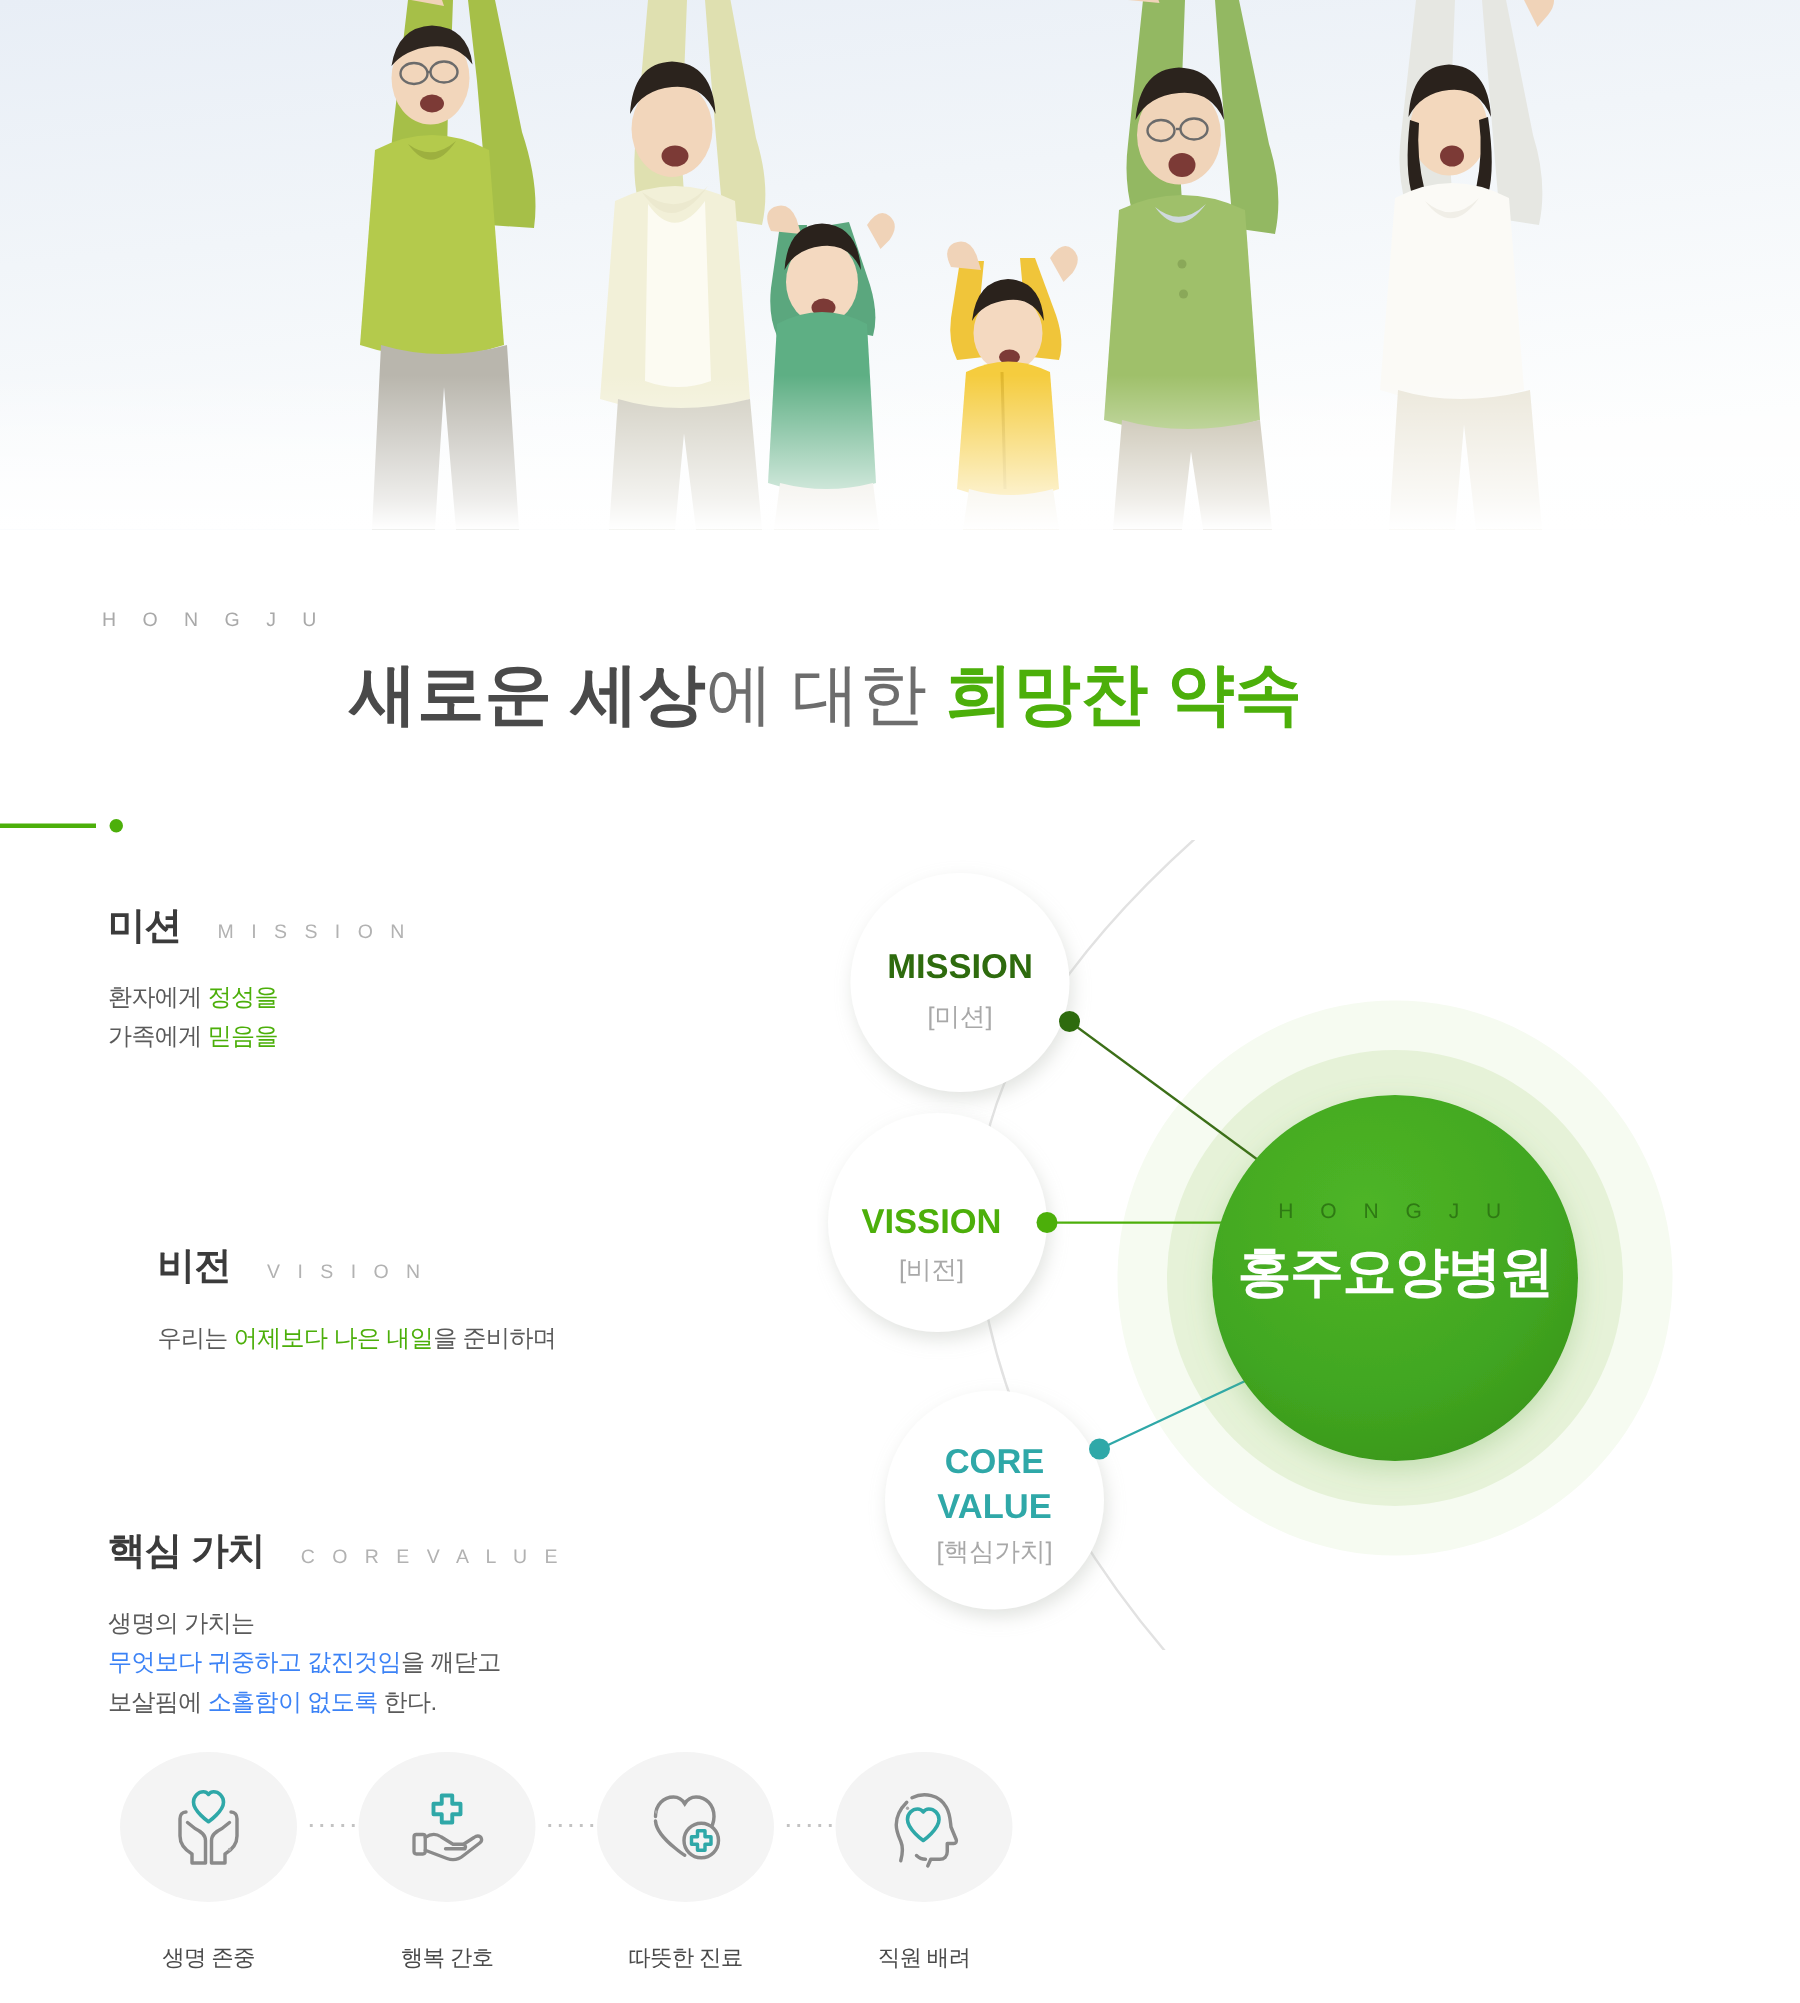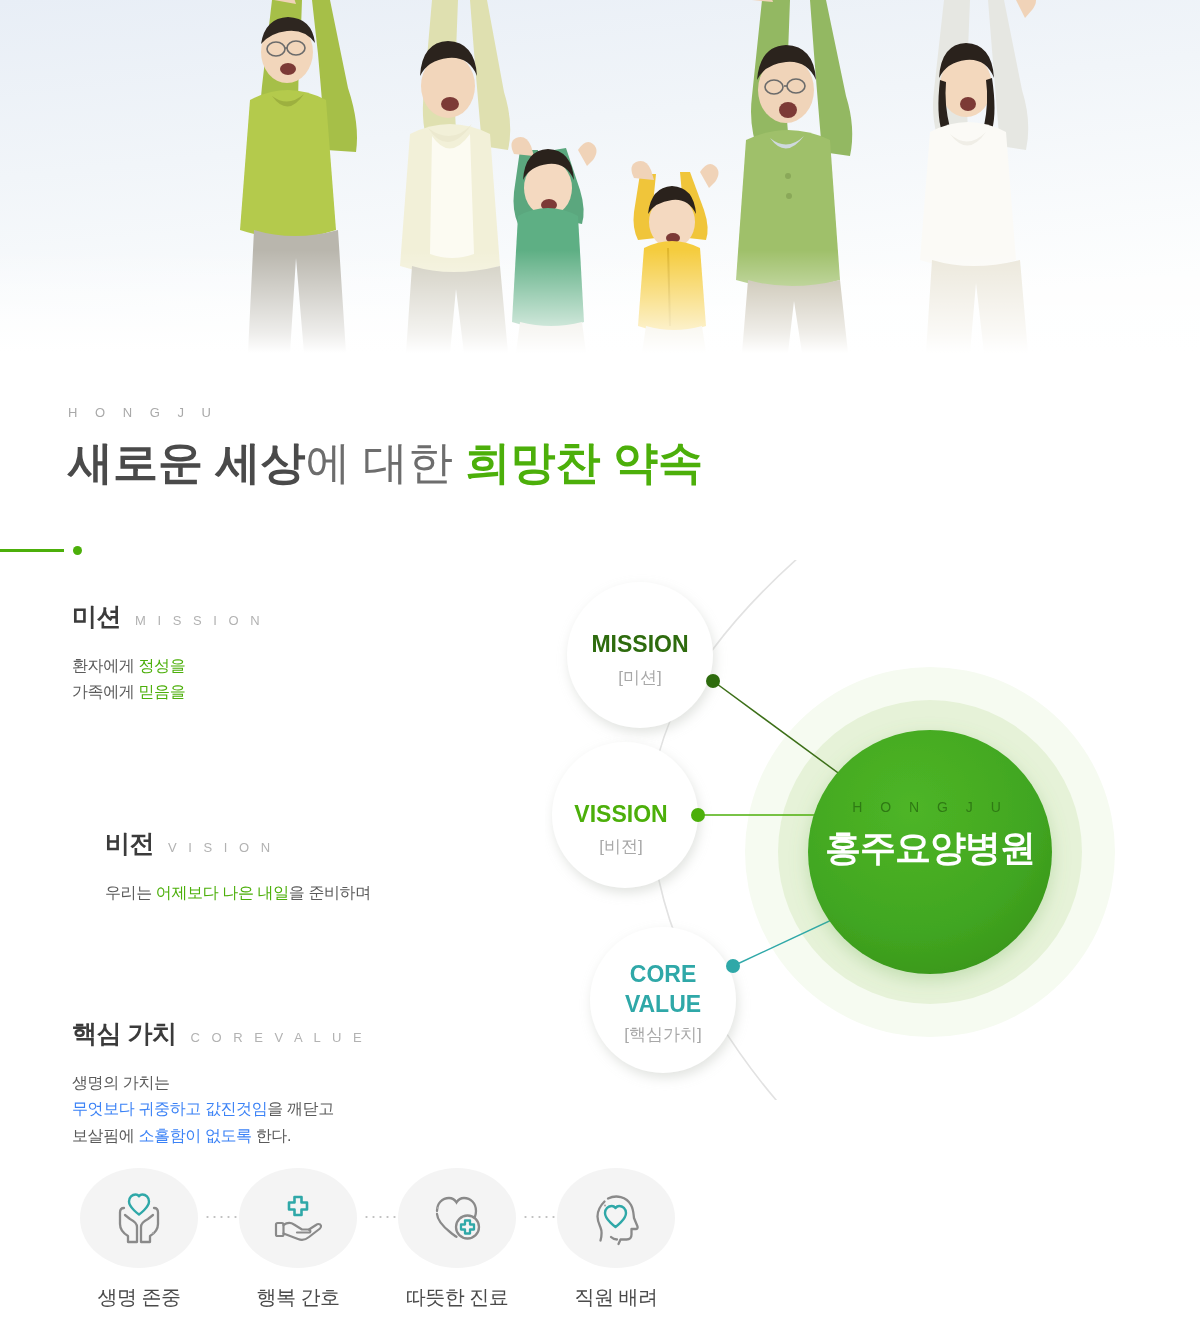--- a/index.html
+++ b/index.html
@@ -21,40 +21,40 @@
   .hero-photo { position:absolute; left:0; top:0; width:1200px; height:353px; }
 
   
   .title-block { position:absolute; left:68px; top:405px; width:800px; }
   .eyebrow {
     font-size:13px; letter-spacing:7px; color:#a9a9a9; font-weight:400;
     white-space:nowrap;
   }
   .headline {
     margin-top:16px; font-size:45px; font-weight:700; color:#4a4a4a;
-    white-space:nowrap; line-height:1.2;
+    white-space:nowrap; line-height:1.2;text-align:right;
   }
   .headline .light { font-weight:400; color:#6d6d6d; }
   .headline .accent { color:#4CAF0A; font-weight:700; }
 
   
   .divider { position:absolute; left:0px; top:545px; width:200px; height:10px; }
   .divider .bar {
     position:absolute; left:0; top:4px; width:64px; height:3px; background:#4CAF0A;
   }
   .divider .dot {
     position:absolute; left:73px; top:1px; width:9px; height:9px;
     border-radius:50%; background:#4CAF0A;
   }
 
   
   .left-col { position:absolute; left:72px; top:600px; width:480px; }
   .tgroup { margin-bottom:0; }
   .tgroup + .tgroup { margin-top:52px; }
-  .tg-head { display:flex; align-items:baseline; gap:14px; }
+  .tg-head { display:flex; align-items:baseline; gap:24px; }
   .tg-ko { font-size:25px; font-weight:700; color:#3b3b3b; letter-spacing:-0.5px; }
   .tg-en { font-size:13px; letter-spacing:4px; color:#b2b2b2; font-weight:400; }
   .tg-body {
     margin-top:20px; font-size:16px; line-height:1.65; color:#5a5a5a; font-weight:400;
     letter-spacing:-0.4px;
   }
   .tg-body .g { color:#4CAF0A; font-weight:500; }
   .tg-body .t { color:#3b82f6; font-weight:500; }
 
   
@@ -68,21 +68,21 @@
 
   
   .icon-row { position:absolute; left:78px; top:1168px; width:640px; height:160px; }
   .icon-item { position:absolute; top:0; width:122px; text-align:center; }
   .icon-circle {
     width:118px; height:100px; margin:0 auto;
     background:#f4f4f4; border-radius:50%;
     display:flex; align-items:center; justify-content:center;
   }
   .icon-label {
-    margin-top:16px; font-size:20px; color:#4a4a4a; font-weight:500;
+    margin-top:28px; font-size:15px; color:#4a4a4a; font-weight:500;
     letter-spacing:-0.5px; white-space:nowrap;
   }
   .dot-conn {
     position:absolute; top:48px; width:52px; height:2px;
     background-image:radial-gradient(circle, #c2c2c2 1px, transparent 1.2px);
     background-size:7px 2px; background-repeat:repeat-x;
   }
 </style>
 </head>
 <body>

